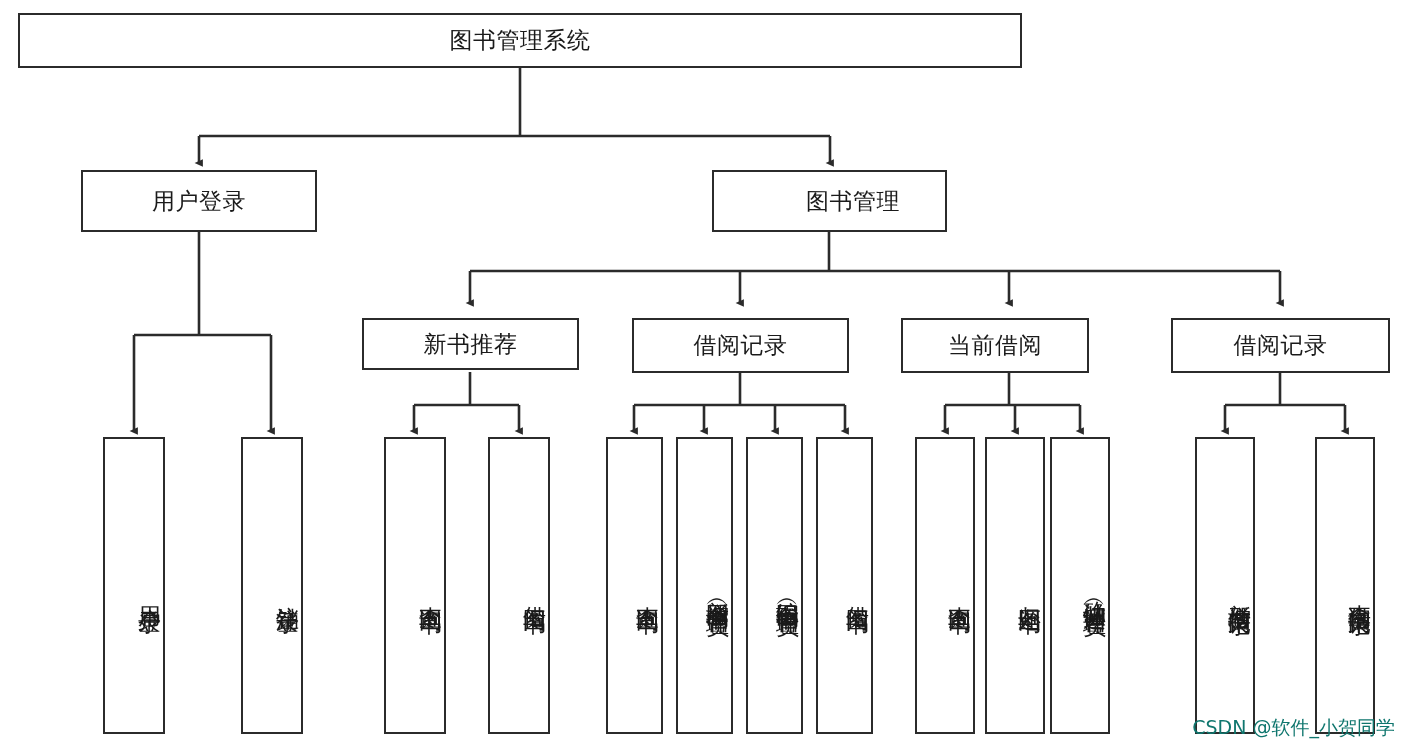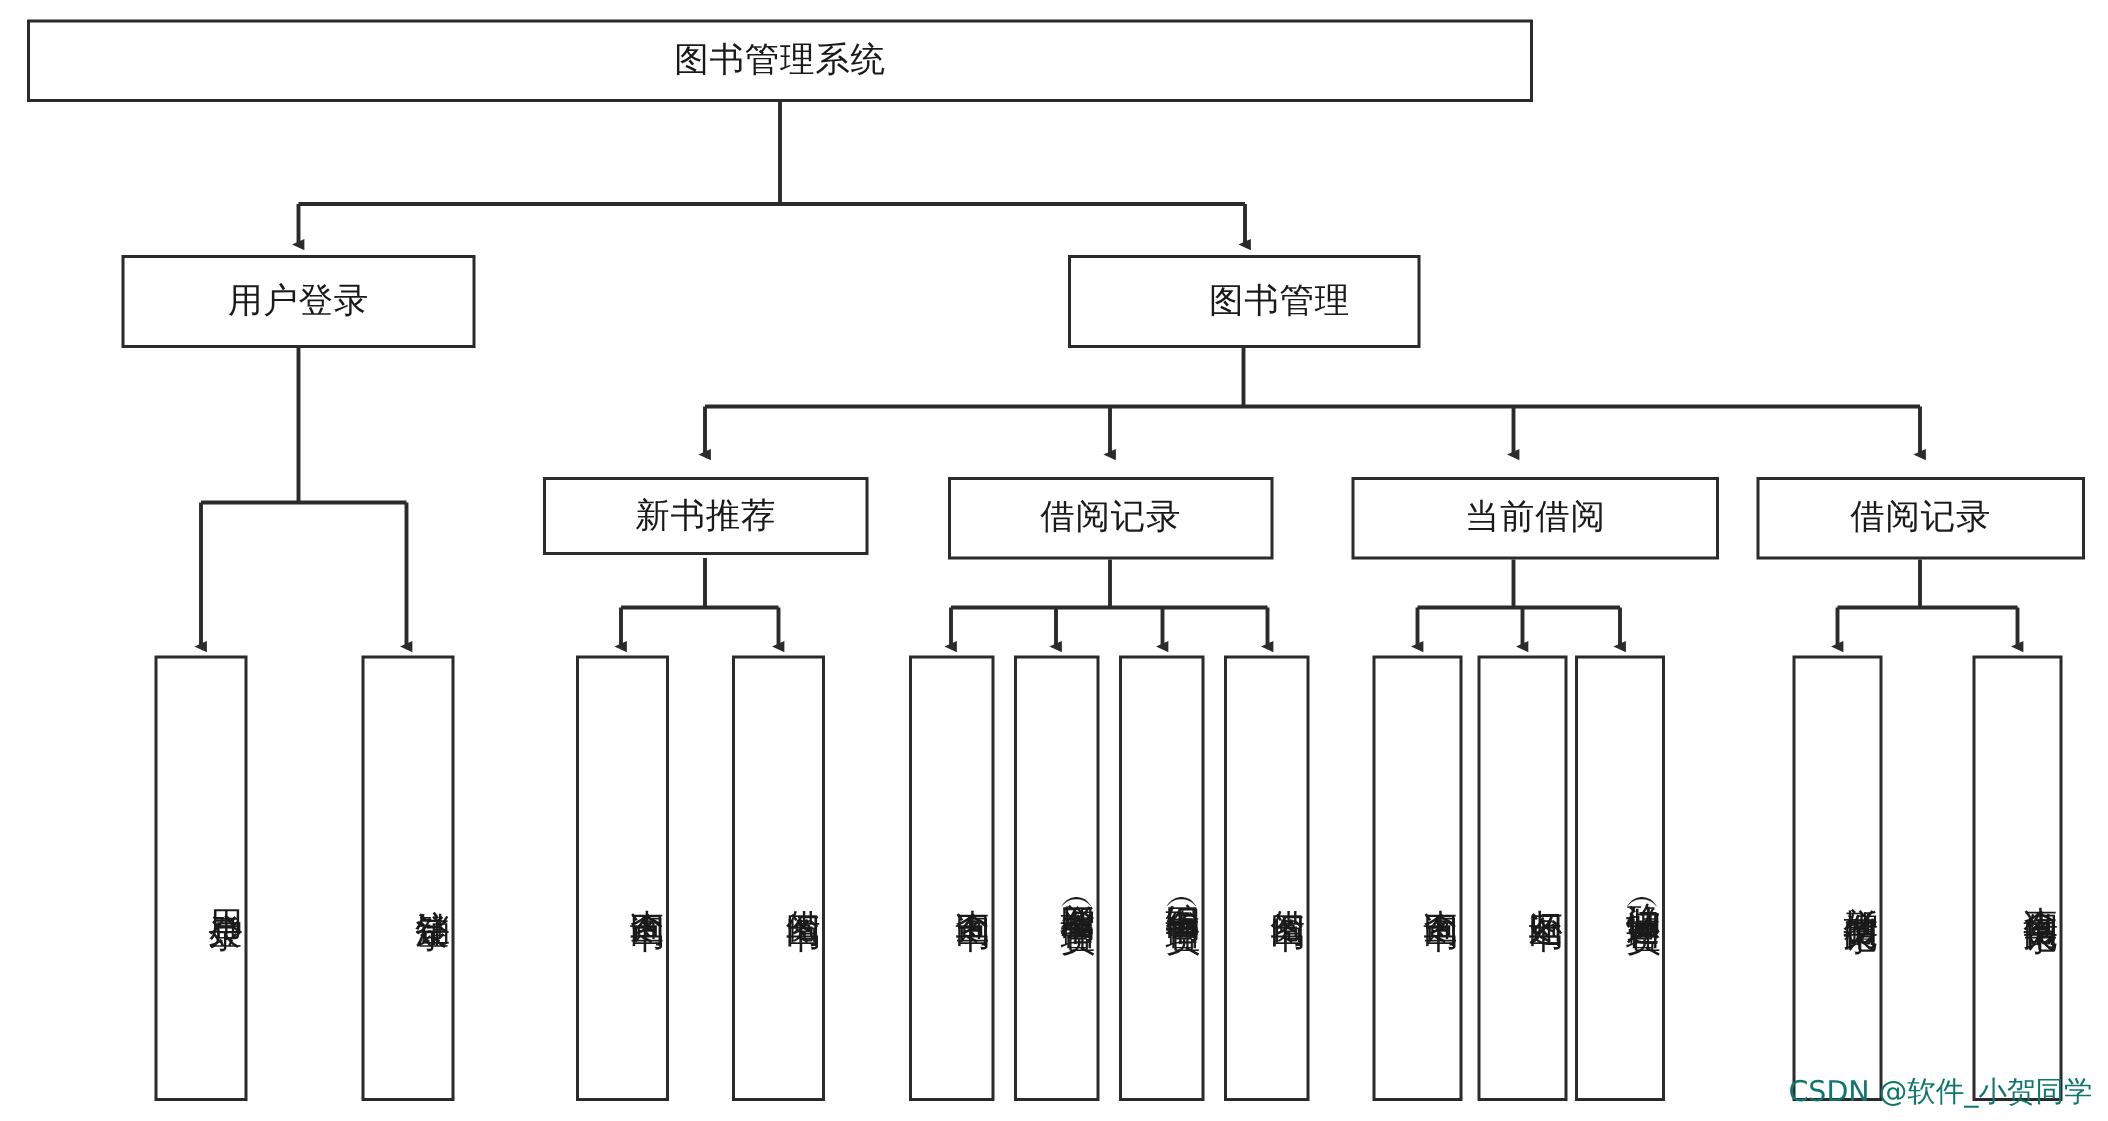--- a/index.html
+++ b/index.html
@@ -120,21 +120,21 @@
   <div class="node horizontal" style="left:18px; top:13px; width:1004px; height:55px;">图书管理系统</div>
 
   <div class="node horizontal" style="left:81px; top:170px; width:236px; height:62px;">用户登录</div>
 
   <div class="node horizontal" style="left:712px; top:170px; width:235px; height:62px;padding-left:47px;">图书管理</div>
 
   <div class="node horizontal" style="left:362px; top:318px; width:217px; height:52px;">新书推荐</div>
 
   <div class="node horizontal" style="left:632px; top:318px; width:217px; height:55px;">借阅记录</div>
 
-  <div class="node horizontal" style="left:901px; top:318px; width:245px; height:55px;">当前借阅</div>
+  <div class="node horizontal" style="left:901px; top:318px; width:188px; height:55px;">当前借阅</div>
 
   <div class="node horizontal" style="left:1171px; top:318px; width:219px; height:55px;">借阅记录</div>
 
   <div class="node vertical" style="left:103px; top:437px; width:62px; height:297px;">用户登录</div>
 
   <div class="node vertical" style="left:241px; top:437px; width:62px; height:297px;">注销登录</div>
 
   <div class="node vertical" style="left:384px; top:437px; width:62px; height:297px;">查询图书</div>
 
   <div class="node vertical" style="left:488px; top:437px; width:62px; height:297px;">借阅图书</div>

